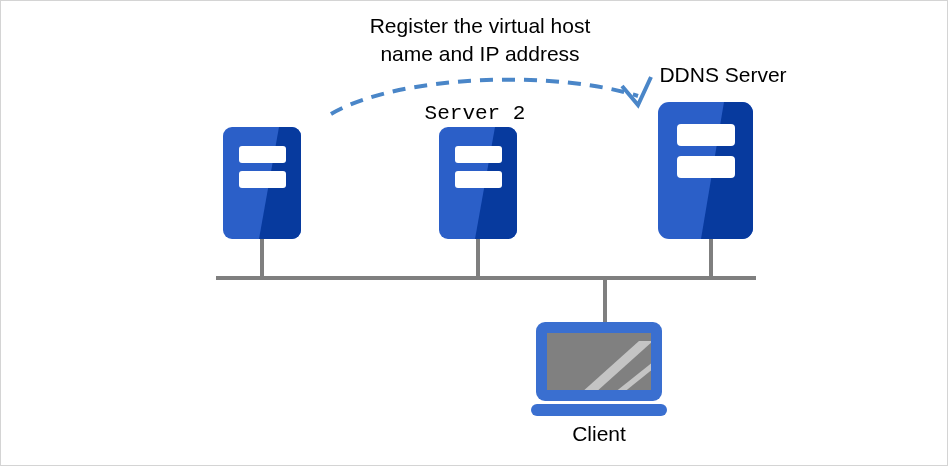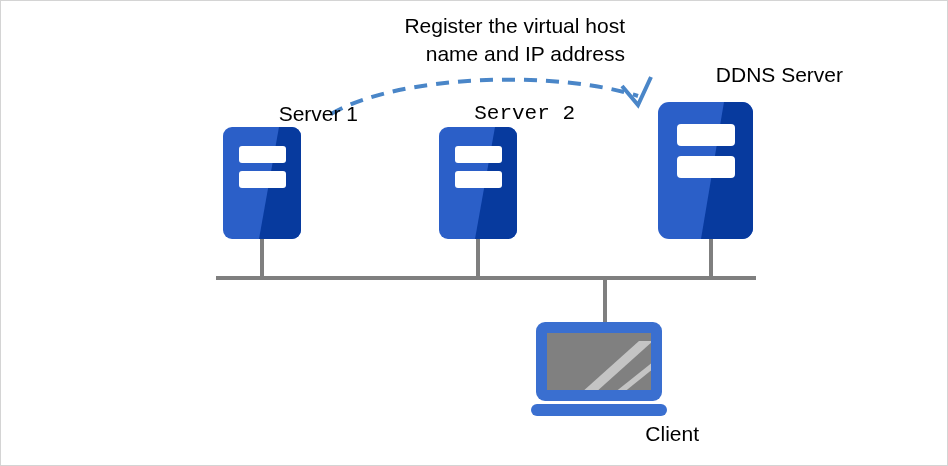--- a/index.html
+++ b/index.html
@@ -24,21 +24,21 @@
     left: 0;
     top: 0;
     width: 948px;
     height: 466px;
   }
   .lbl {
     position: absolute;
     color: #000000;
     font-family: "Liberation Sans", sans-serif;
     white-space: pre;
-    text-align: right;
+    text-align: center;
     line-height: 1.32;
   }
   #annotation-text {
     left: 334px;
     top: 11px;
     width: 290px;
     font-size: 21px;
   }
   #label-server1 {
     left: 157px;
@@ -138,21 +138,20 @@
 
     <g>
       <path d="M 330 113 C 400 72, 560 70, 637 95" fill="none" stroke="#4A86C8" stroke-width="4" stroke-dasharray="13 9" stroke-linecap="butt"></path>
       <path d="M 621 85 L 637 104 L 650 76" fill="none" stroke="#4A86C8" stroke-width="4" stroke-linecap="butt" stroke-linejoin="miter"></path>
     </g>
   </svg>
 
   <div class="lbl" id="annotation-text">Register the virtual host
 name and IP address</div>
 
-  <div class="lbl" id="label-server1">Server 1</div>
 
   <div class="lbl" id="label-server2">Server 2</div>
 
   <div class="lbl" id="label-ddns">DDNS Server</div>
 
   <div class="lbl" id="label-client">Client</div>
 
 </div>
 
 </body></html>

